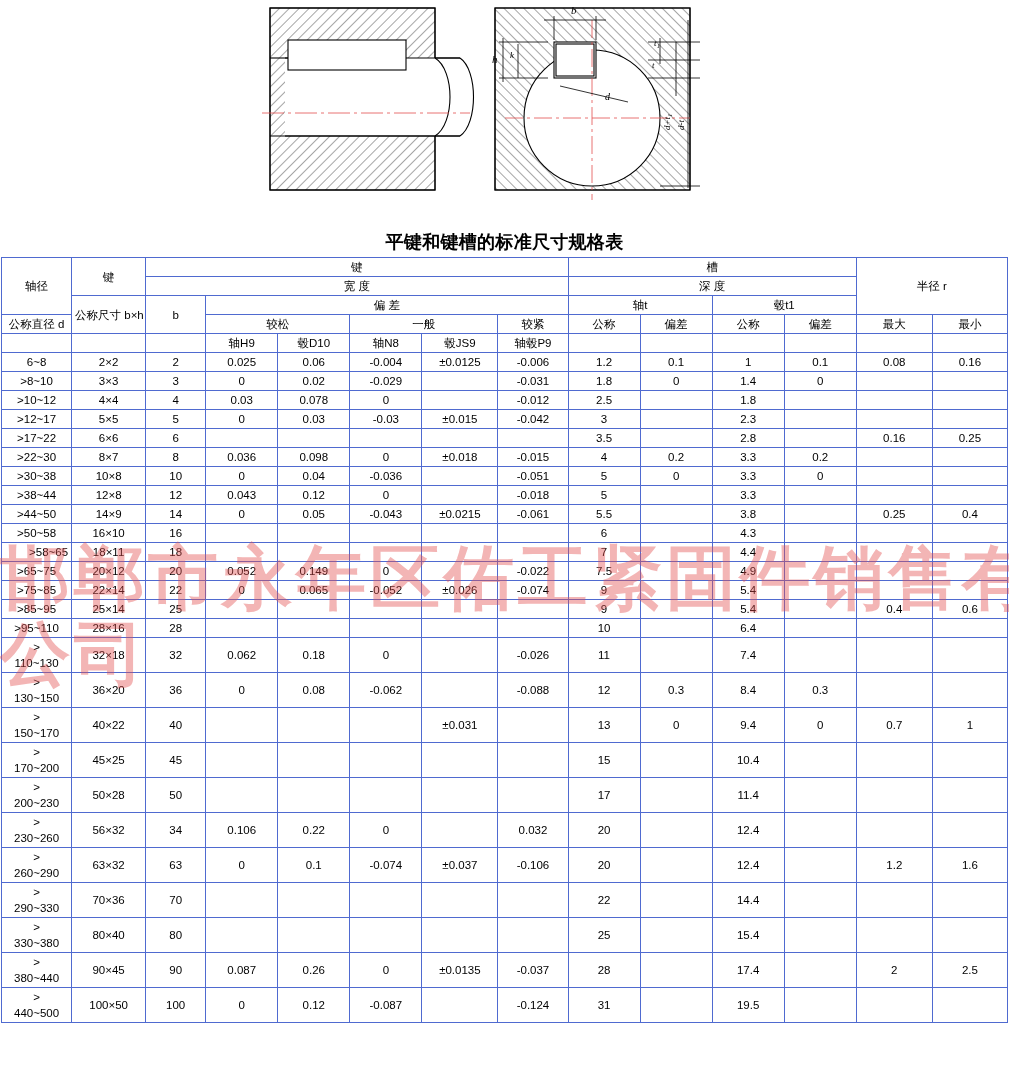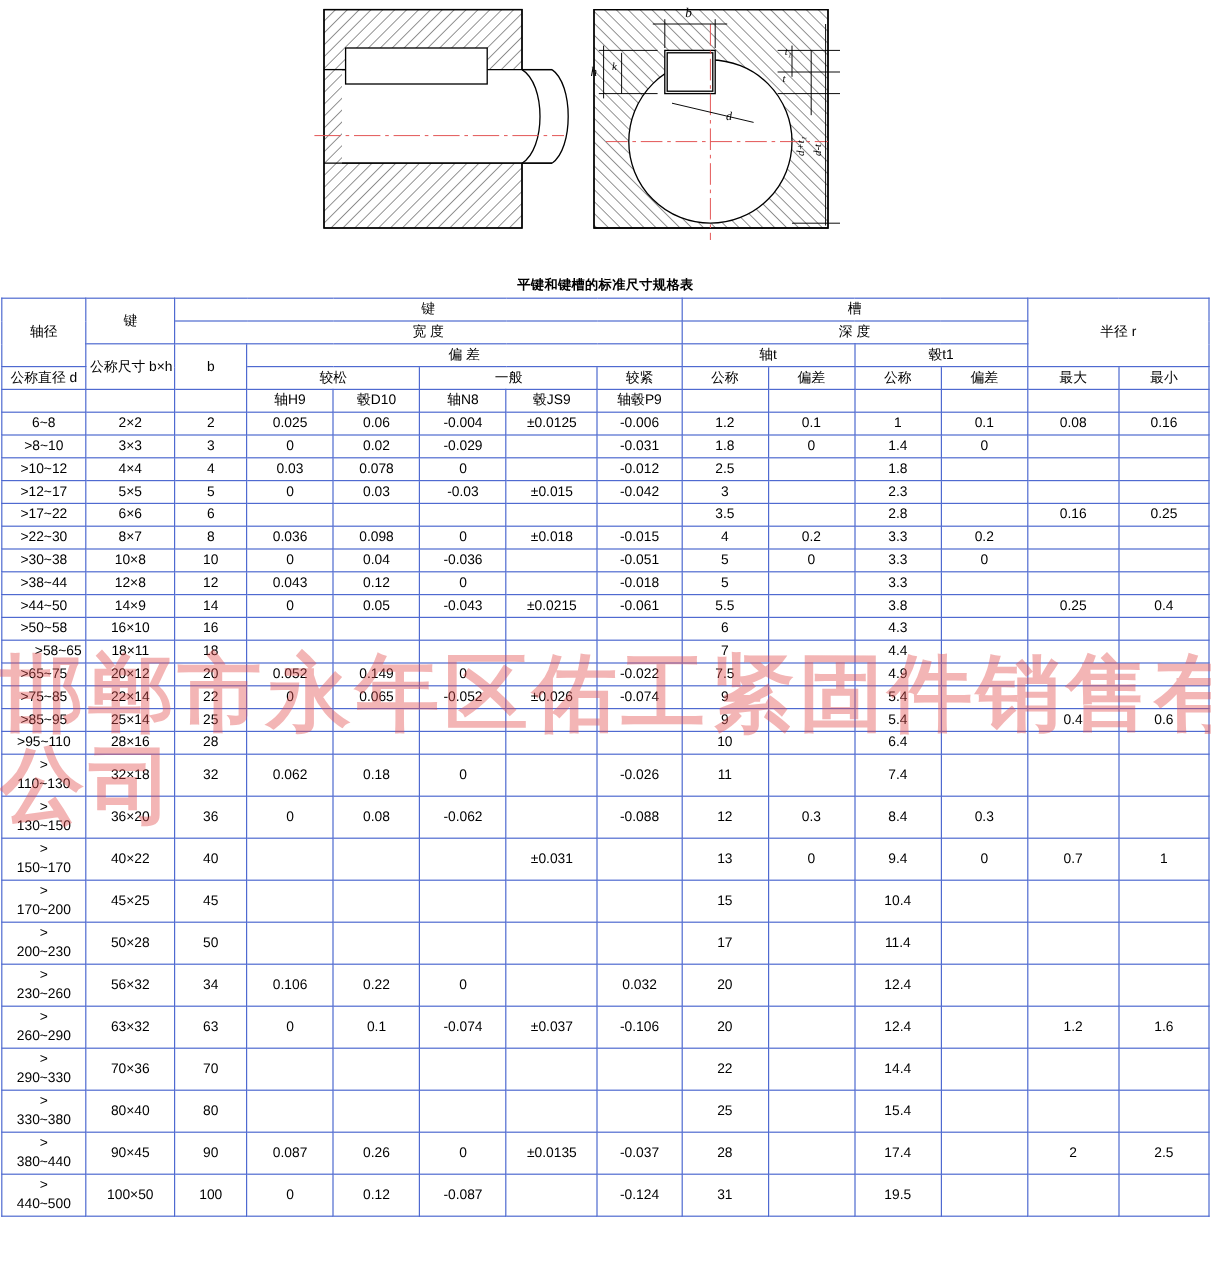--- a/index.html
+++ b/index.html
@@ -17,21 +17,21 @@
     width: 1009px;
     height: 228px;
     position: relative;
     background: #fff;
   }
   #figure svg { position:absolute; left:0; top:0; }
 
   #title {
     text-align: center;
     font-weight: bold;
-    font-size: 11px;
+    font-size: 18px;
     padding: 2px 0 3px 0;
     letter-spacing: 0.3px;
   }
 
   table.sheet {
     border-collapse: collapse;
     table-layout: fixed;
     width: 1007px;
     margin: 0 1px;
     font-size: 11.5px;

